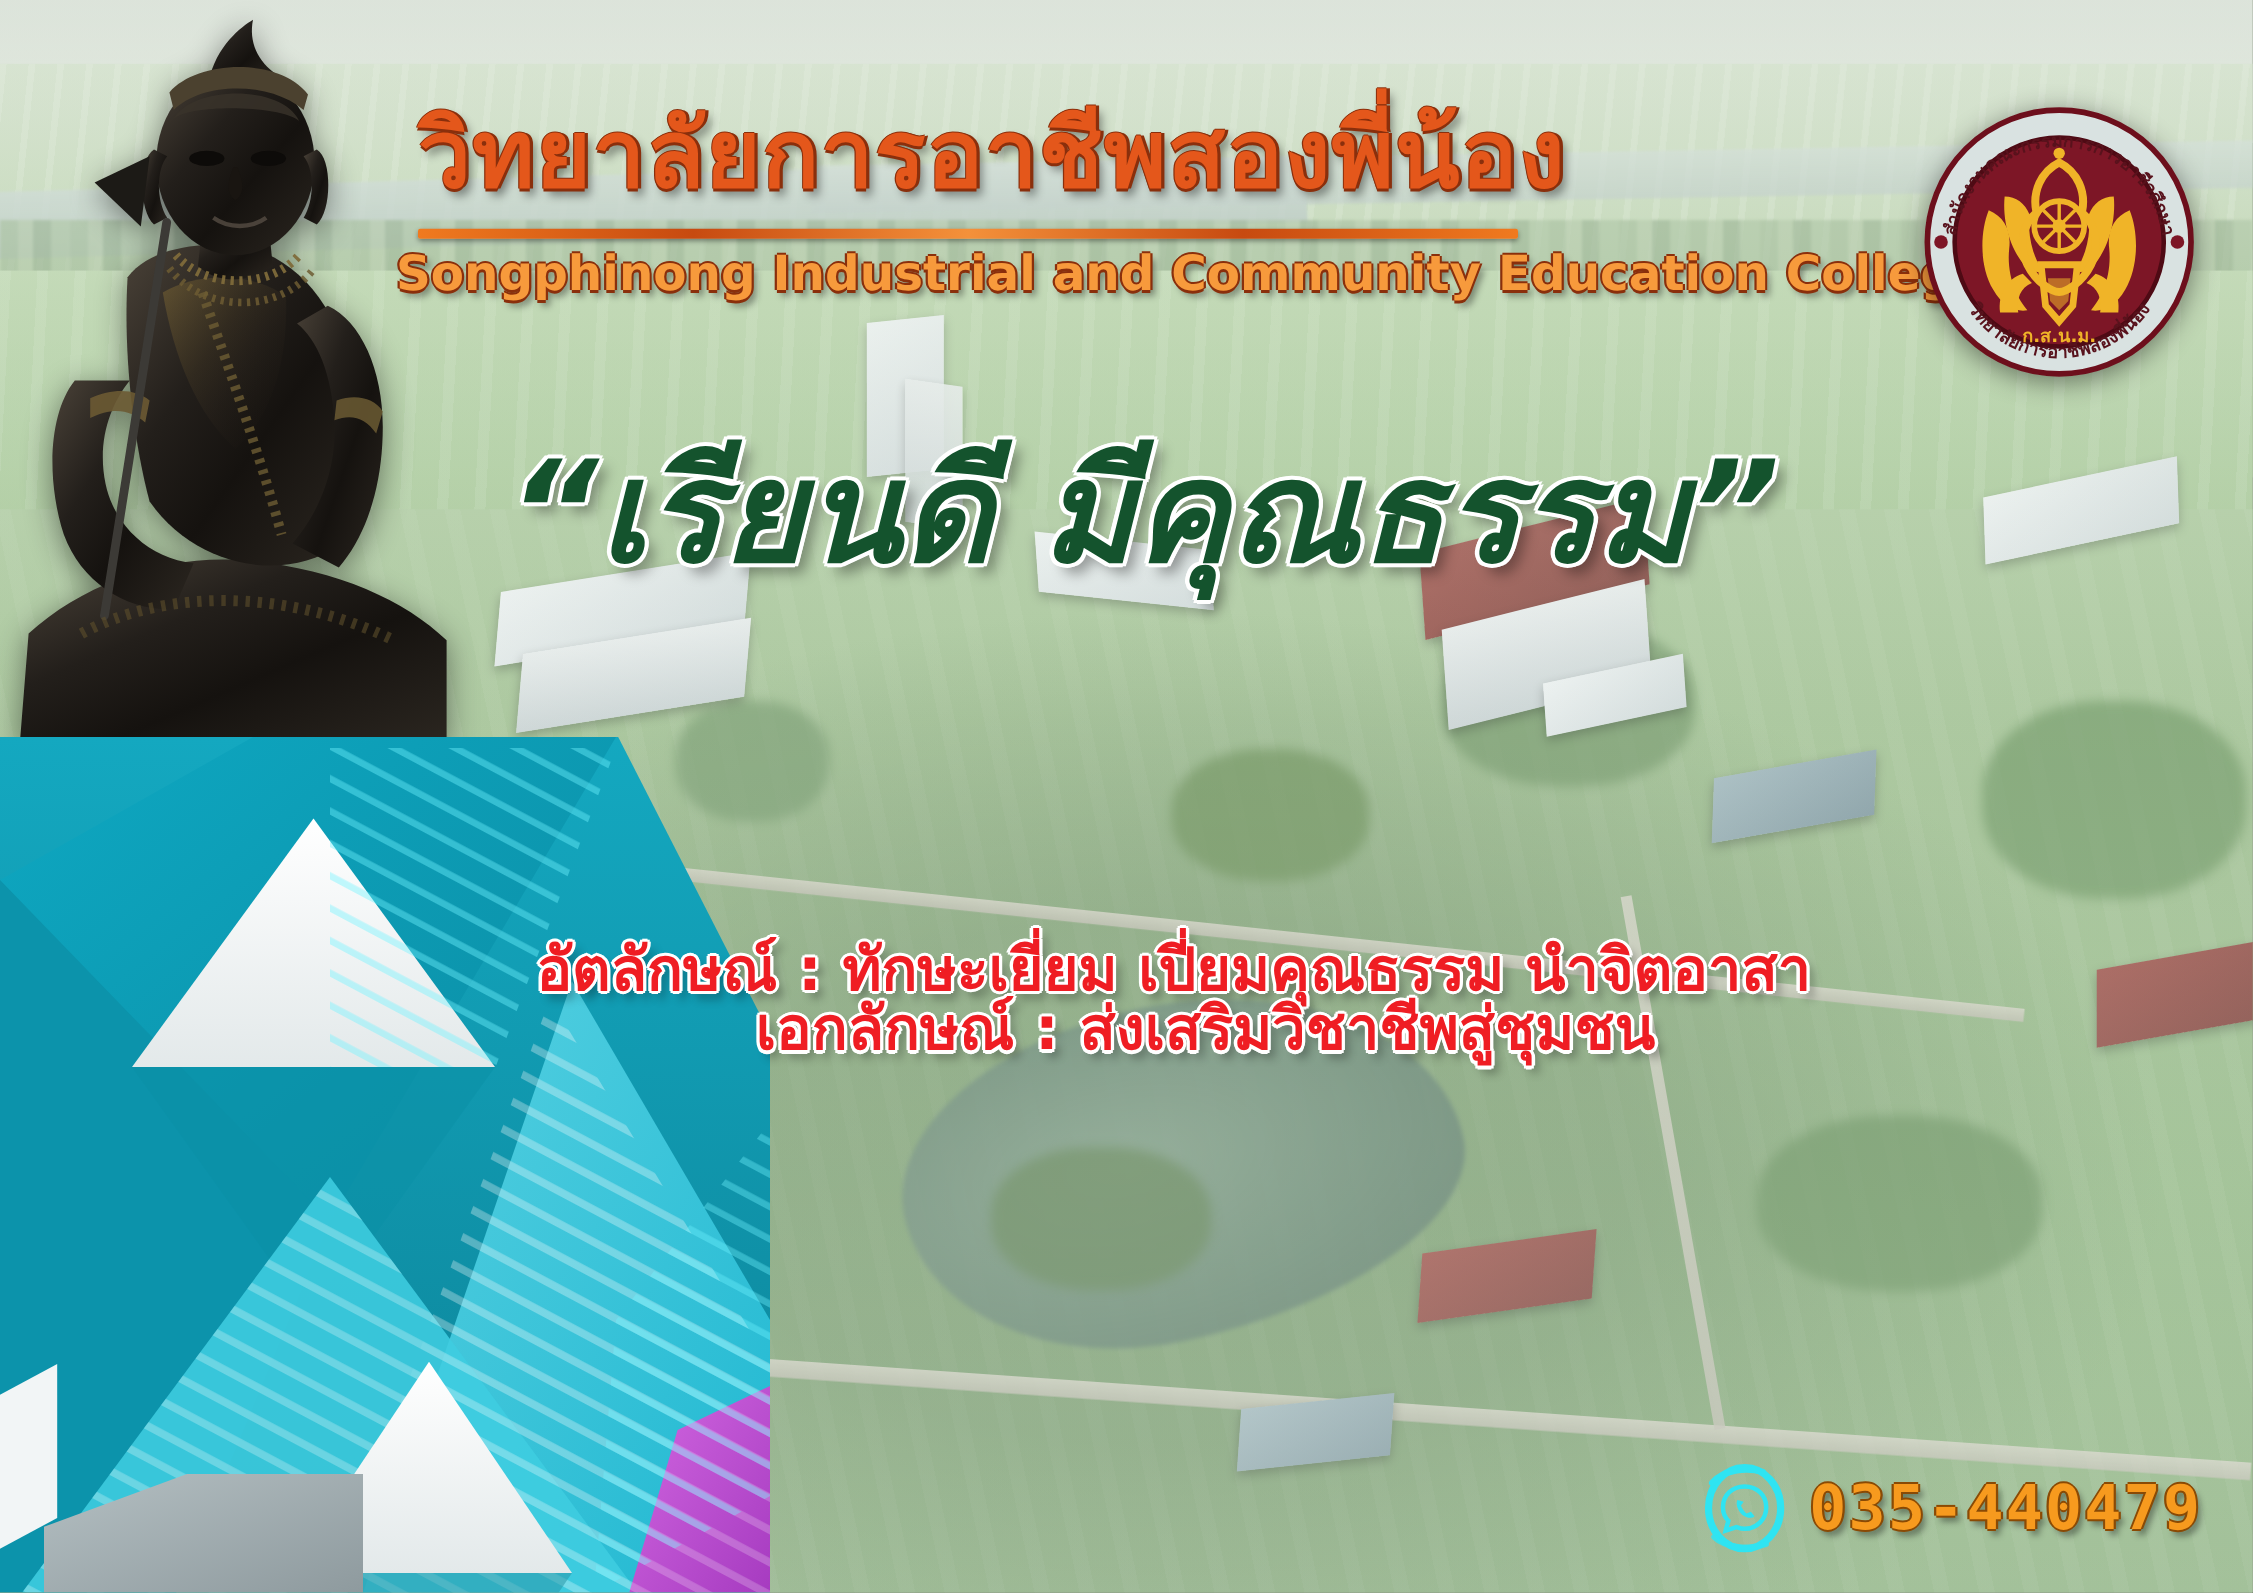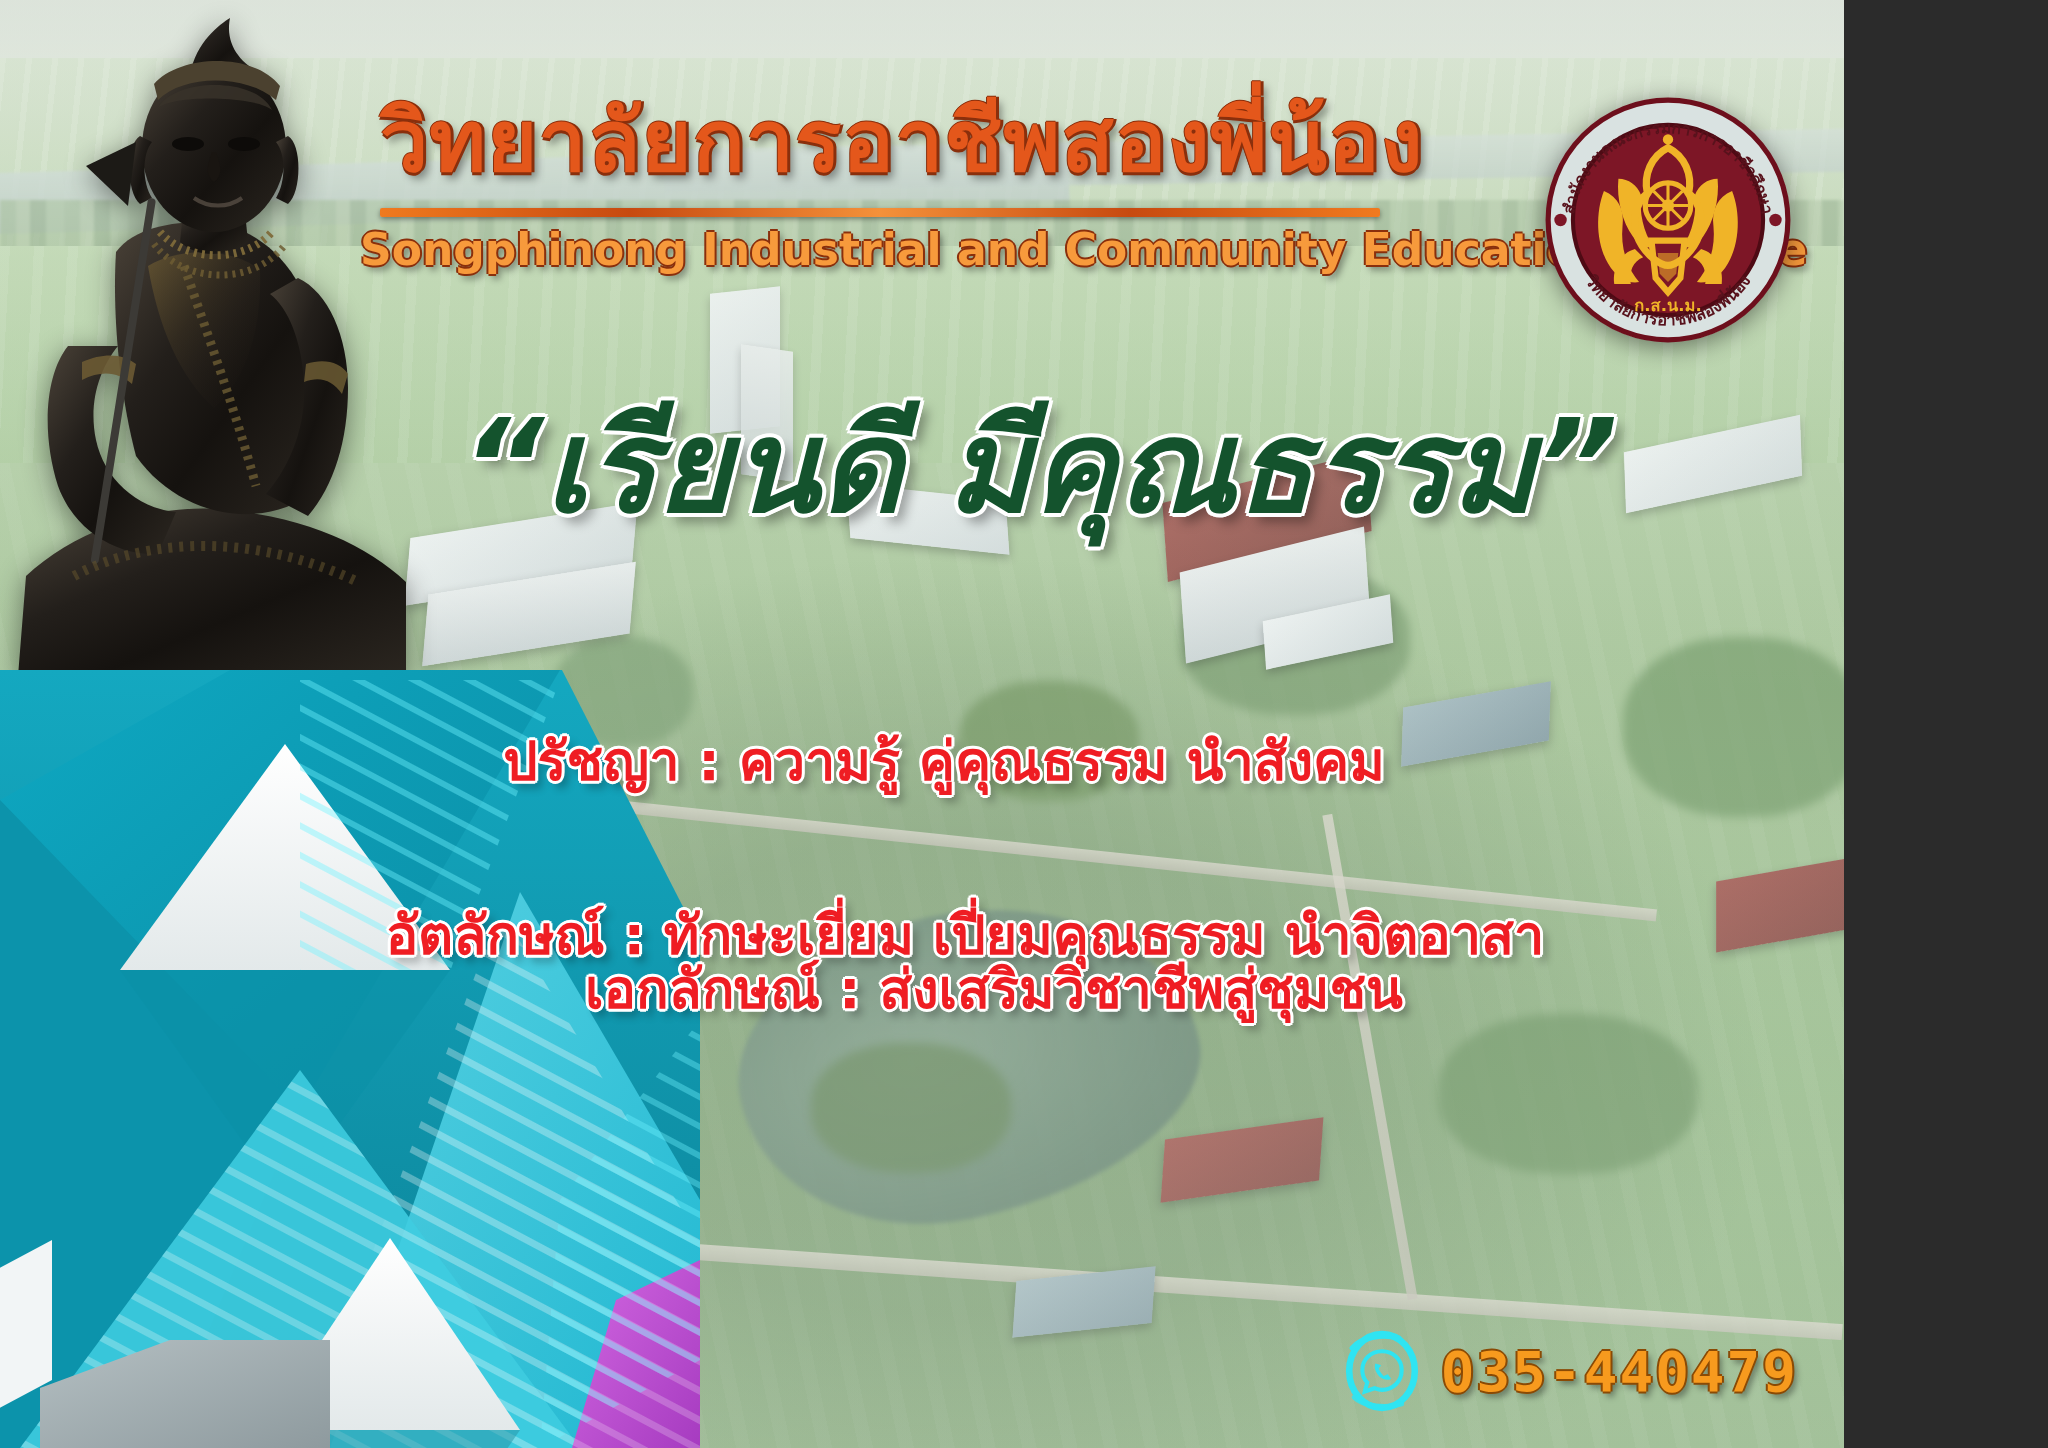--- a/index.html
+++ b/index.html
@@ -1,21 +1,21 @@
 <!DOCTYPE html>
 <html lang="th"><head>
 <meta charset="utf-8">
 <title>Songphinong Industrial and Community Education College Banner</title>
 <style>
   html,body{margin:0;padding:0;background:#2b2b2b;}
   *{box-sizing:border-box;}
 
   .stage{
     position:relative;
-    width:1844px;height:1448px;
+    width:2048px;height:1448px;
     overflow:hidden;
     font-family:"DejaVu Sans","Liberation Sans",sans-serif;
     background:#cfe0c4;
   }
 
   
   .photo{position:absolute;inset:0;overflow:hidden;}
   .photo .sky{
     position:absolute;left:0;top:0;width:100%;height:9%;
     background:linear-gradient(#cfd6cf,#dfe6da);
@@ -406,21 +406,20 @@
         <path d="M152 148 C166 152 174 166 172 182 L156 182 C158 170 154 160 144 156 Z" fill="#f0b428"></path>
       </g>
 
       <text x="120" y="208" text-anchor="middle" font-size="16" font-weight="bold" fill="#f0b428" font-family="'DejaVu Sans','Liberation Sans',sans-serif">ก.ส.น.ม.</text>
     </svg>
   </div>
 
   <div class="slogan">“เรียนดี มีคุณธรรม”</div>
 
   <div class="lines">
-    <div class="line l1">ปรัชญา : ความรู้ คู่คุณธรรม นำสังคม</div>
     <div class="line l2">อัตลักษณ์ : ทักษะเยี่ยม เปี่ยมคุณธรรม นำจิตอาสา</div>
     <div class="line l3">เอกลักษณ์ : ส่งเสริมวิชาชีพสู่ชุมชน</div>
   </div>
 
   <div class="contact">
 
     <div class="contact-item">
       <span class="c-icon">
         <svg viewBox="0 0 100 100" xmlns="http://www.w3.org/2000/svg">
           <ellipse cx="50" cy="50" rx="40" ry="45" fill="none" stroke="#2fe4f2" stroke-width="8"></ellipse>

